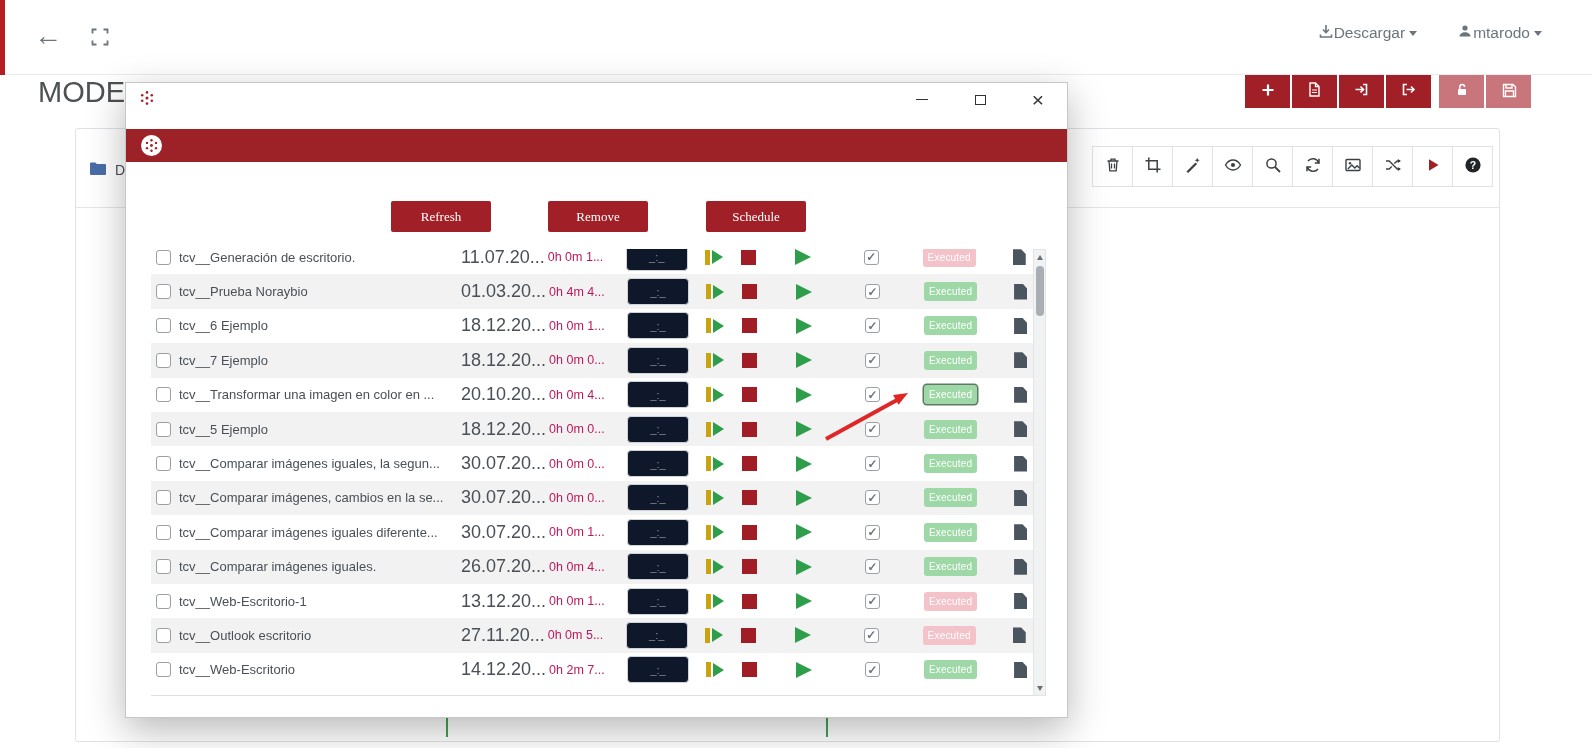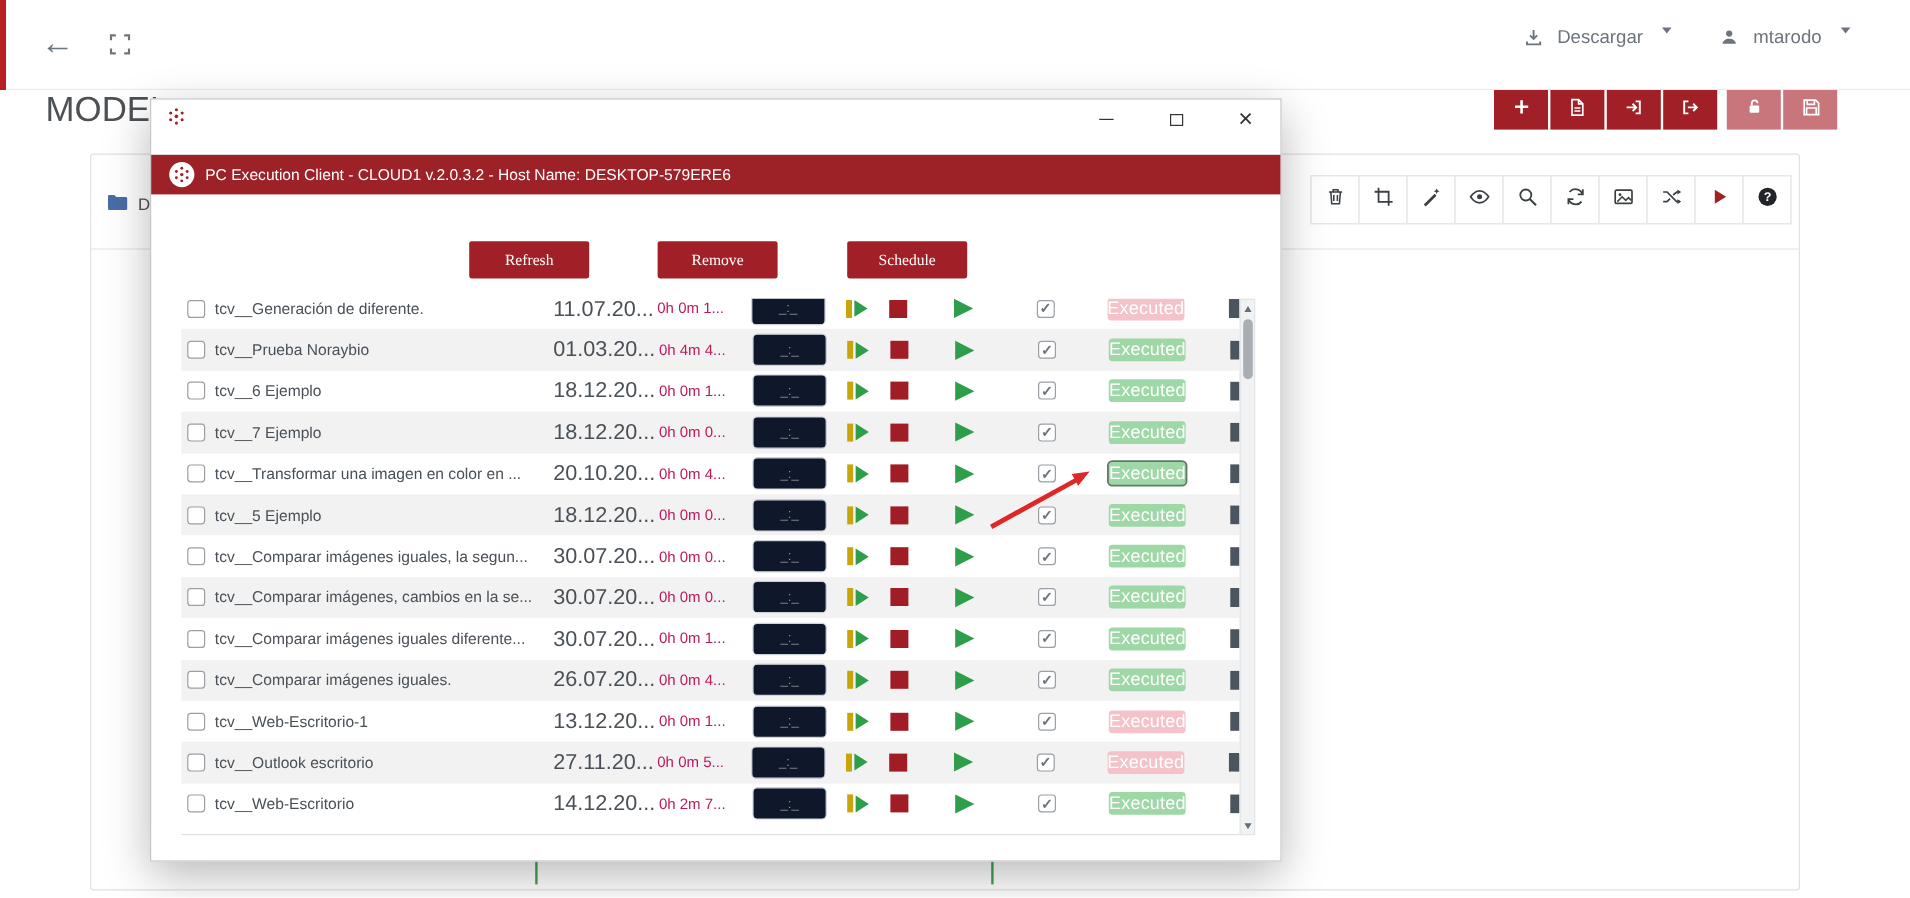--- a/index.html
+++ b/index.html
@@ -5,21 +5,21 @@
 *{margin:0;padding:0;box-sizing:border-box}
 html,body{width:1592px;height:748px}
 body{position:relative;font-family:"Liberation Sans",sans-serif;background:#fff;overflow:hidden}
 
 
 .hdr{position:absolute;left:0;top:0;width:1592px;height:75px;background:#fff;border-bottom:1px solid #e9ecef}
 .redstrip{position:absolute;left:0;top:0;width:5px;height:75px;background:#b51f24}
 .back{position:absolute;left:34px;top:20px;font-size:28px;color:#6c757d;cursor:pointer}
 .expand{position:absolute;left:90px;top:27px;cursor:pointer}
 .hright{position:absolute;right:50px;top:23px;display:flex;gap:40px;align-items:center;color:#6c757d;font-size:15.5px}
-.hitem{display:flex;gap:12px;cursor:pointer}
+.hitem{display:flex;align-items:center;gap:0;cursor:pointer}
 .caret{display:inline-block;width:0;height:0;border-left:4.5px solid transparent;border-right:4.5px solid transparent;border-top:5px solid #6c757d;margin-left:4px}
 .ptitle{position:absolute;left:38px;top:76px;font-size:29px;color:#4d5154;z-index:1}
 .redgroup{position:absolute;left:1245px;top:75px;display:flex;z-index:2}
 .rbtn{width:45px;height:33px;background:#a12027;display:flex;align-items:center;justify-content:center;margin-right:2px;cursor:pointer}
 .rbtn.lt{background:#c8767b}
 .rbtn.g5{margin-left:6px}
 .panel{position:absolute;left:75px;top:128px;width:1425px;height:614px;background:#fff;border:1px solid #dee2e6;border-radius:3px;z-index:1}
 .tbsec{height:79px;border-bottom:1px solid #e3e6e9;position:relative}
 .folder{position:absolute;left:13px;top:32px;display:flex;gap:8px;align-items:center;font-size:14px;color:#495057;cursor:pointer}
 .tbrow{position:absolute;right:6px;top:17px;display:flex}
@@ -53,21 +53,21 @@
 .nm{flex:0 0 272px;margin-left:8px;font-size:13px;color:#495057;white-space:nowrap;overflow:hidden}
 .dt{flex:0 0 62px;margin-left:10px;font-size:18px;color:#495057;white-space:nowrap}
 .du{flex:0 0 72px;margin-left:3px;font-size:12.5px;color:#be185d;white-space:nowrap}
 .tm{flex:0 0 62px;margin-left:6px;height:27px;border:1px solid #ced4da;border-radius:4px;background:#0f172a;color:#8a9096;font-size:11px;display:flex;align-items:center;justify-content:center;cursor:text}
 .ics{flex:0 0 20px;margin-left:17px;display:flex;align-items:center;cursor:pointer}
 .ics .b{width:5px;height:15px;background:#c9a50d}
 .ics .t{width:0;height:0;border-left:11px solid #2e9e4a;border-top:7.5px solid transparent;border-bottom:7.5px solid transparent;margin-left:2px}
 .icq{flex:0 0 15px;height:15px;background:#a01d26;margin-left:16px;cursor:pointer}
 .icp{flex:0 0 16px;width:0;height:0;border-left:16px solid #2e9e4a;border-top:8.5px solid transparent;border-bottom:8.5px solid transparent;margin-left:39px;cursor:pointer}
 .ck{display:flex;align-items:center;justify-content:center;color:#6c757d;font-size:12px;font-weight:bold;margin-left:53px;line-height:1}
-.bdg{flex:0 0 53px;height:19px;border-radius:3px;color:#fff;font-size:15px;display:flex;align-items:center;justify-content:center;margin-left:44px;letter-spacing:.2px}
+.bdg{flex:0 0 53px;height:19px;border-radius:3px;color:#fff;font-size:10px;display:flex;align-items:center;justify-content:center;margin-left:44px;letter-spacing:.2px}
 .bdg.g{background:#9ed8a6}
 .bdg.p{background:#f4c2c9}
 .bdg.hl{box-shadow:0 0 0 1.5px #5f7a64}
 .fic{flex:0 0 13px;height:16px;margin-left:37px;background:#4b5560;clip-path:polygon(0 0,65% 0,100% 30%,100% 100%,0 100%);cursor:pointer}
 
 
 .sbar{position:absolute;right:0;top:0;width:13px;height:447px;background:#f1f2f4;border:1px solid #e3e4e6}
 .sarr{position:absolute;left:0;width:11px;height:12px;display:flex;align-items:center;justify-content:center;cursor:pointer}
 .sarr.up{top:1px}.sarr.down{bottom:1px}
 .tri-up{width:0;height:0;border-left:3.5px solid transparent;border-right:3.5px solid transparent;border-bottom:5px solid #6a6f73}
@@ -256,35 +256,34 @@
             <circle cx="10" cy="3" r="1.6"></circle>
             <circle cx="16" cy="6.5" r="1.6"></circle>
             <circle cx="16" cy="13.5" r="1.6"></circle>
             <circle cx="10" cy="17" r="1.6"></circle>
             <circle cx="4" cy="13.5" r="1.6"></circle>
             <circle cx="4" cy="6.5" r="1.6"></circle>
             <circle cx="10" cy="10" r="1.9"></circle>
           </g>
         </svg>
       </span>
-    <span class="ttl">PC Execution Client - CLOUD1 v.2.0.3.2 - Host Name: DESKTOP-579ERE6</span>
   </div>
 
   <div class="acts">
     <button class="abtn ml265">Refresh</button>
     <button class="abtn ml57">Remove</button>
     <button class="abtn ml58">Schedule</button>
   </div>
 
   <div class="twrap">
     <div class="rows">
 
       <div class="r">
         <span class="cb"></span>
-        <span class="nm">tcv__Generación de diferente.</span>
+        <span class="nm">tcv__Generación de escritorio.</span>
         <span class="dt">11.07.20...</span>
         <span class="du">0h 0m 1...</span>
         <span class="tm">_:_</span>
         <span class="ics">
             <i class="b"></i>
             <i class="t"></i>
           </span>
         <span class="icq"></span>
         <span class="icp"></span>
         <span class="cb ck">✓</span>

